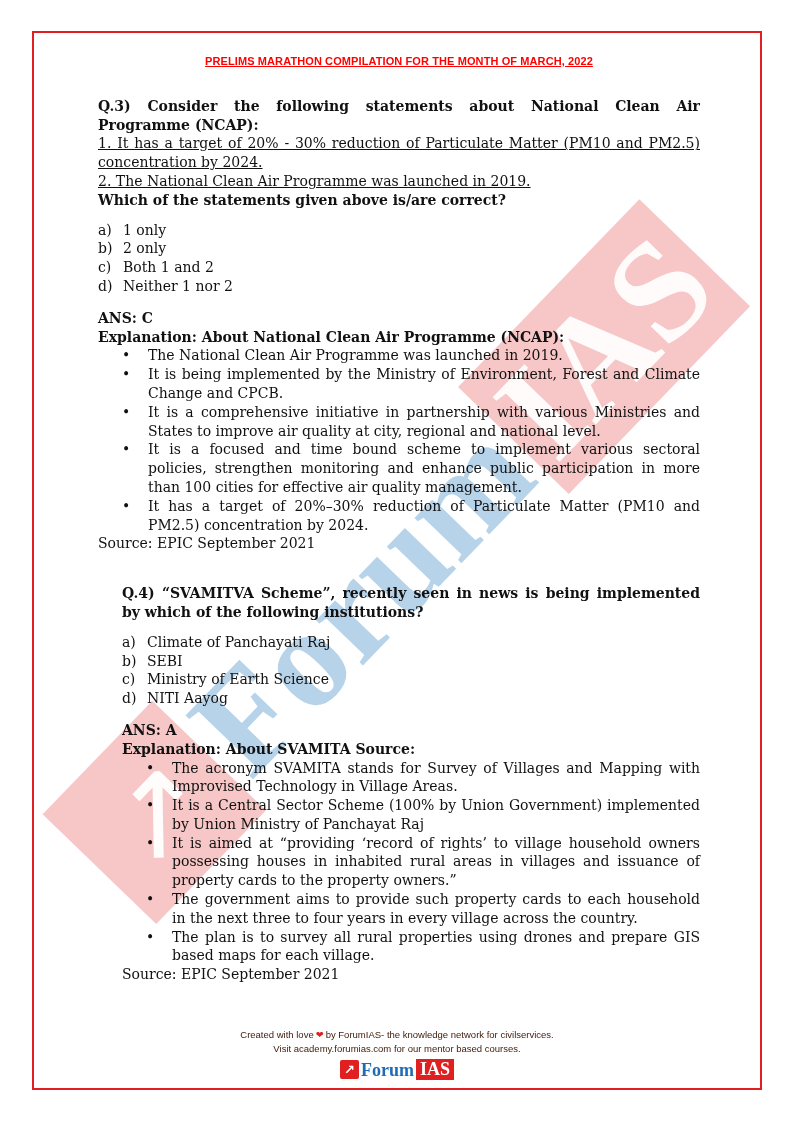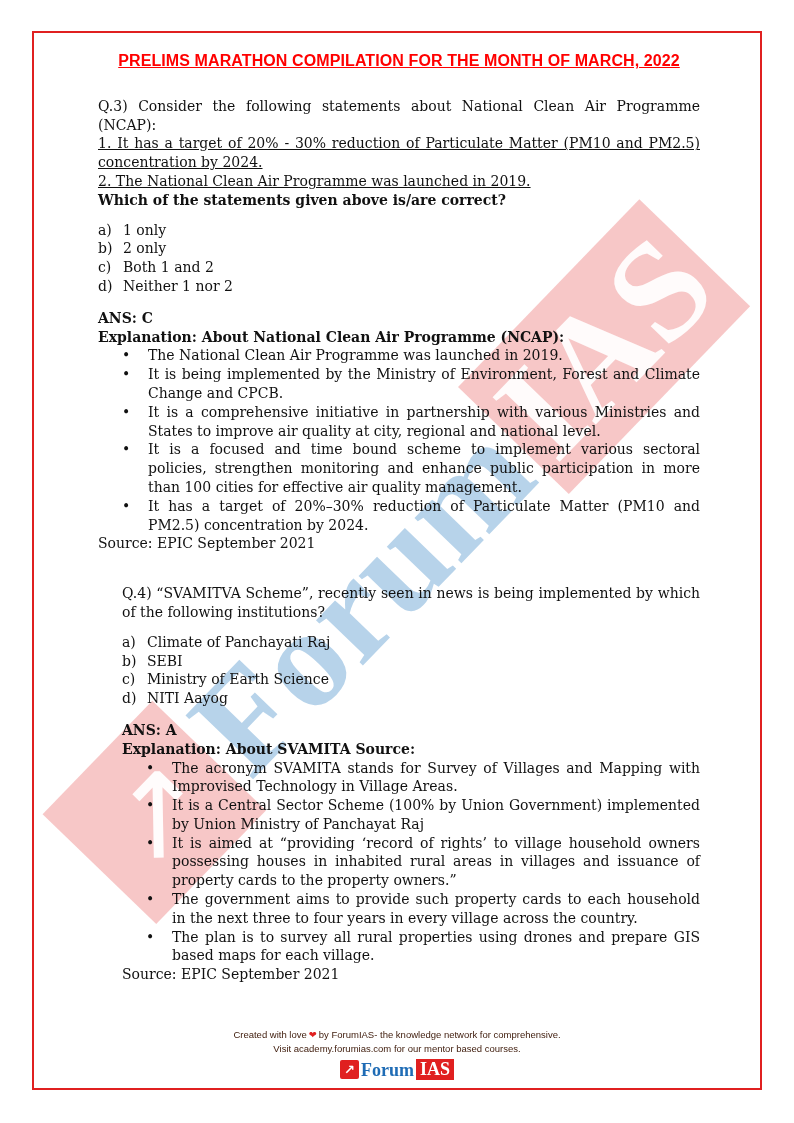--- a/index.html
+++ b/index.html
@@ -60,29 +60,29 @@
   .content {
     position: relative;
     z-index: 1;
     padding: 19px 60px 0 64px;
     font-size: 14px;
     line-height: 18.8px;
     color: #111111;
   }
   .doc-title {
     font-family: "Liberation Sans", sans-serif;
-    font-size: 16px;
+    font-size: 11px;
     font-weight: bold;
     color: #ff0000;
     text-decoration: underline;
     text-align: center;
     margin-bottom: 26px;
     letter-spacing: 0.1px;
   }
-  .q-heading { font-weight: normal; text-align: justify; }
+  .q-heading { font-weight: bold; text-align: justify; }
   .statement { text-align: justify; text-decoration: underline; }
   .prompt { font-weight: bold; }
   .options { margin-top: 11px; }
   .option { display: flex; }
   .opt-key { width: 25px; flex: none; }
   .opt-text { flex: 1; }
   .answer { font-weight: bold; margin-top: 13px; }
   .expl-heading { font-weight: bold; }
   .bullet { display: flex; padding-left: 24px; }
   .bullet::before {
@@ -239,21 +239,21 @@
           <div class="bullet">
               <span class="b-text">The plan is to survey all rural properties using drones and prepare GIS based maps for each village.</span>
             </div>
         </div>
 
         <p class="source">Source: EPIC September 2021</p>
       </div>
     </div>
 
     <div class="footer">
-      <div><span>Created with love</span><span class="heart">❤</span><span>by ForumIAS- the knowledge network for comprehensive.</span></div>
+      <div><span>Created with love</span><span class="heart">❤</span><span>by ForumIAS- the knowledge network for civilservices.</span></div>
       <div>Visit academy.forumias.com for our mentor based courses.</div>
       <div class="logo">
         <span class="logo-arrow">↗</span>
         <span class="logo-forum">Forum</span>
         <span class="logo-ias">IAS</span>
       </div>
     </div>
 
   </div>
 </div>

